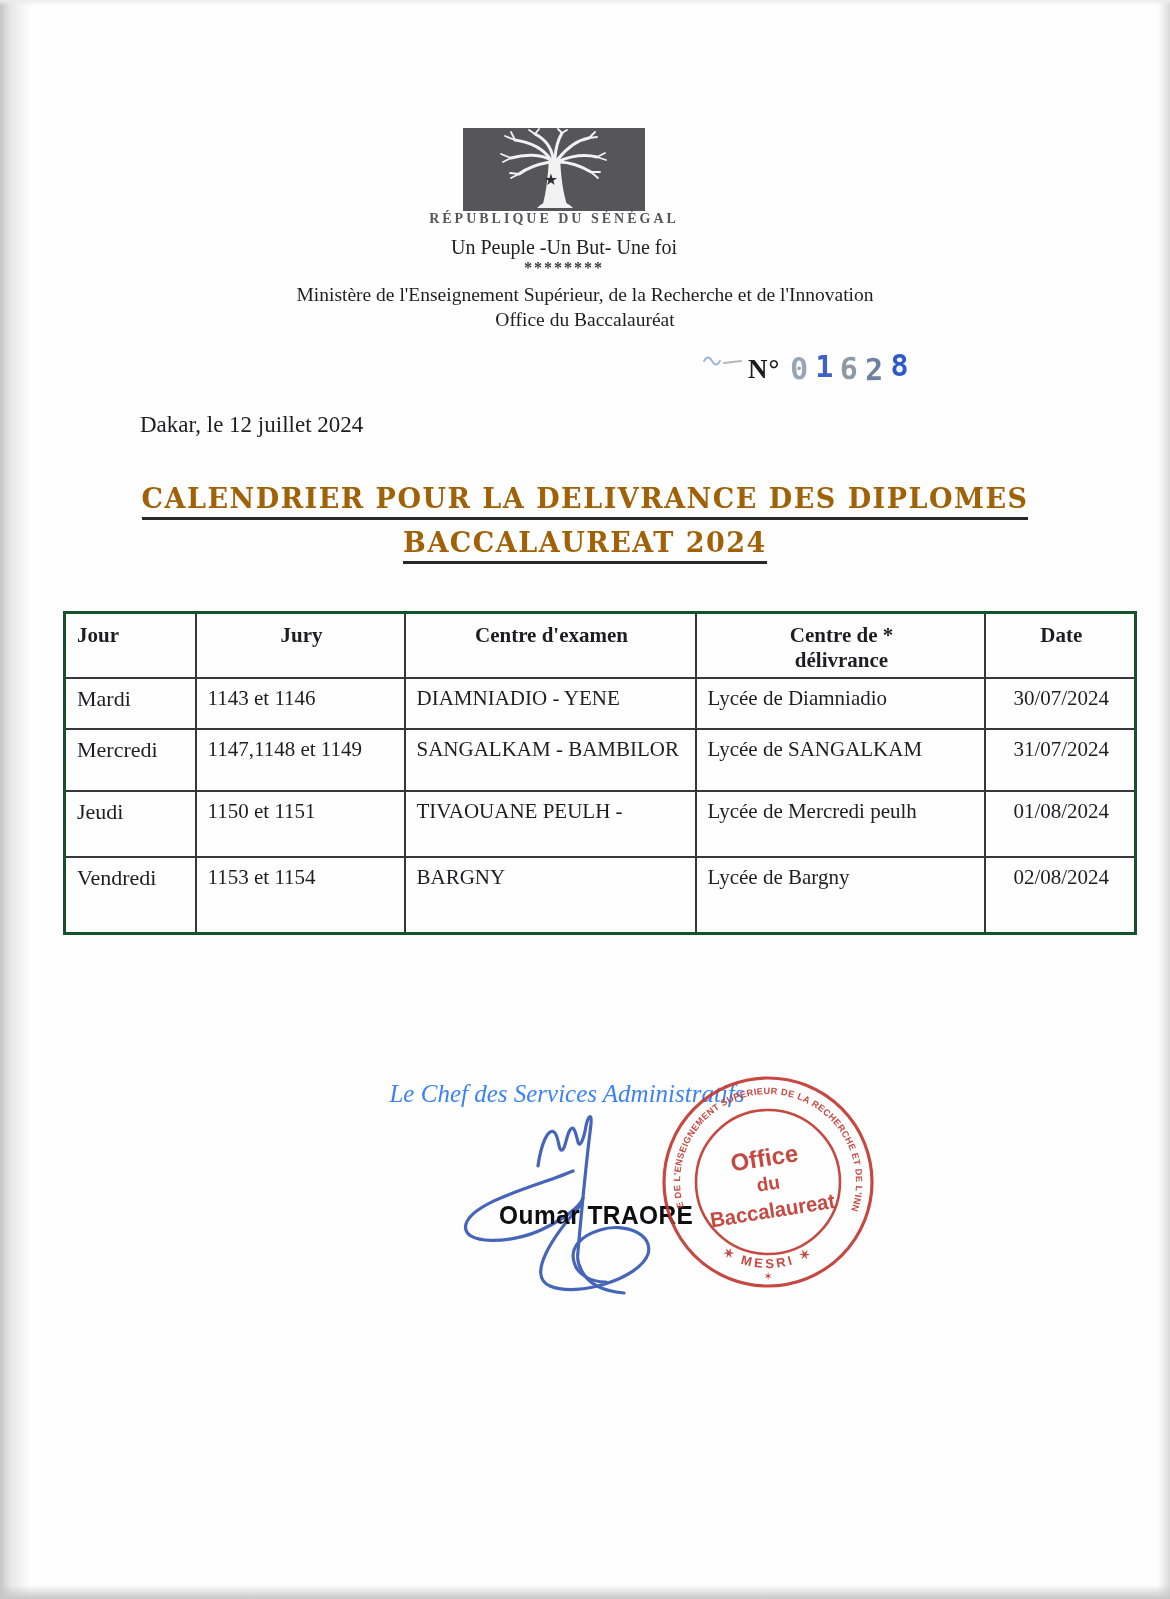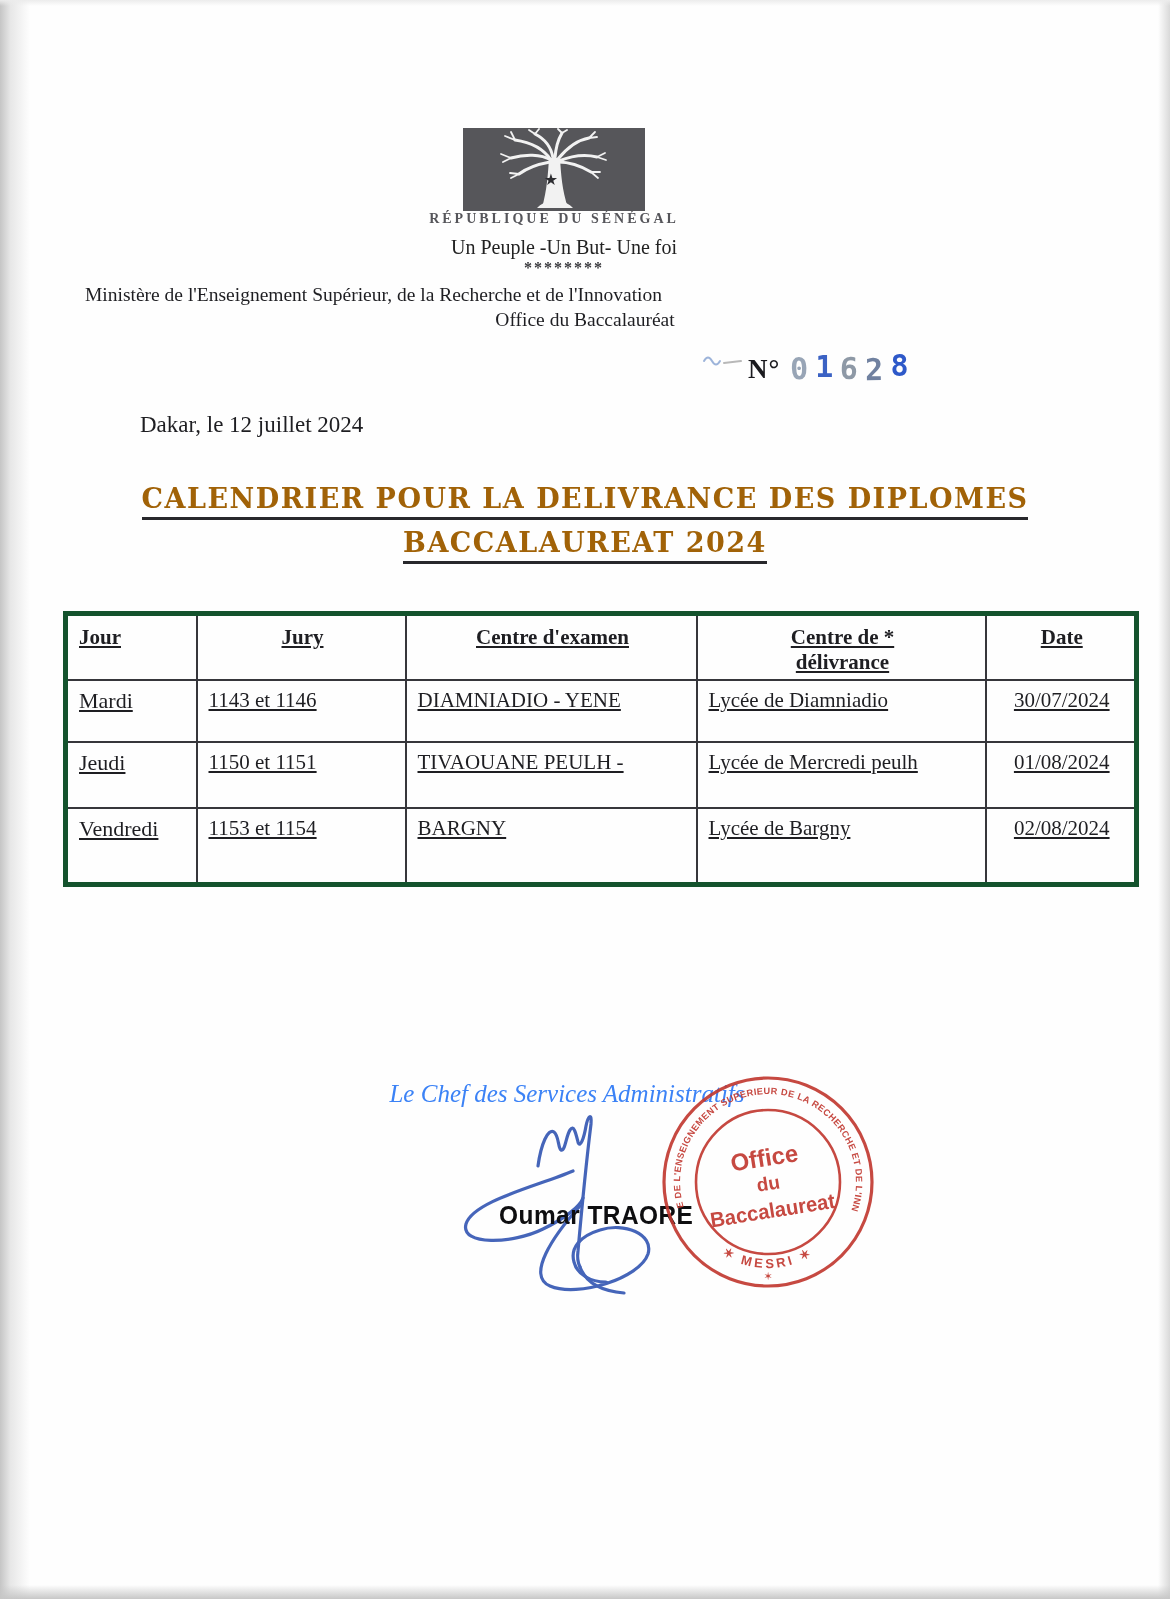--- a/index.html
+++ b/index.html
@@ -27,21 +27,21 @@
   
   .emblem { left:463px; top:128px; width:182px; height:83px; }
   .emblem-caption {
     left:404px; top:211px; width:300px; text-align:center;
     font-size:14px; letter-spacing:3px; color:#55555a; font-weight:bold;
   }
   .motto { left:364px; top:236px; width:400px; text-align:center;
            font-size:20px; color:#222; }
   .stars { left:364px; top:259px; width:400px; text-align:center;
            font-size:16px; font-weight:bold; letter-spacing:2px; color:#3a3a3e; }
-  .ministry { left:85px; top:284px; width:1000px; text-align:left; font-size:19.5px; }
+  .ministry { left:85px; top:284px; width:1000px; text-align:center; font-size:19.5px; }
   .office   { left:85px; top:309px; width:1000px; text-align:center; font-size:19.5px; }
 
   
   .numblock { left:702px; top:350px; width:260px; height:50px; white-space:nowrap; }
   .num-squiggle { vertical-align:10px; margin-right:6px; }
   .num-prefix { font-size:27px; font-weight:bold; letter-spacing:1px; color:#1a1a1e; }
   .num-digits { display:inline-block; margin-left:10px;
                 font-family:"DejaVu Sans Mono", monospace;
                 font-size:30px; font-weight:bold; letter-spacing:7px; }
   .stamp-digit { display:inline-block; }
@@ -62,26 +62,26 @@
   }
   .title .t2 { margin-top:6px; }
 
   
   table.schedule { position:absolute; left:63px; top:611px; width:1071px;
                    border-collapse:collapse; table-layout:fixed;
                    font-size:21px; color:#1e1e22; }
   table.schedule th, table.schedule td {
     border:2px solid #36363b; vertical-align:top; padding:7px 8px 4px 11px;
   }
-  table.schedule { border:5px solid #14532d;text-decoration:underline; }
+  table.schedule { border:3px solid #14532d; }
   table.schedule thead th { font-weight:bold; height:56px; padding-top:9px; }
   table.schedule thead th.h-jour { text-align:left; }
   td.col-jour  { font-size:22px; }
   td.col-date  { text-align:center; padding-left:4px; }
-  tr.r0 td{height:64px;} tr.r1 td{height:62px;} tr.r2 td{height:62px;}
+  tr.r0 td{height:64px;} tr.r1 td{height:51px;} tr.r2 td{height:62px;}
   tr.r3 td{height:66px;} tr.r4 td{height:76px;}
 
   
   .role { left:167px; top:1080px; width:800px; text-align:center;
           font-size:25px; font-style:italic; color:#3b82f6; }
   .sig-svg { left:428px; top:1086px; }
   .sig-name { left:499px; top:1200px; font-family:"Liberation Sans", sans-serif;
               font-size:26px; font-weight:800; color:#0e0e10;
               transform:scaleX(0.94); transform-origin:left; letter-spacing:0.5px; }
   .stamp-svg { left:656px; top:1070px; opacity:0.92; }
@@ -168,20 +168,27 @@
       </th>
     </tr>
   </thead>
   <tbody>
       <tr class="r1">
         <td class="col-jour">Mardi</td>
         <td class="col-jury">1143 et 1146</td>
         <td class="col-centre">DIAMNIADIO - YENE</td>
         <td class="col-delivrance">Lycée de Diamniadio</td>
         <td class="col-date">30/07/2024</td>
+      </tr>
+      <tr class="r2">
+        <td class="col-jour">Mercredi</td>
+        <td class="col-jury">1147,1148 et 1149</td>
+        <td class="col-centre">SANGALKAM - BAMBILOR</td>
+        <td class="col-delivrance">Lycée de SANGALKAM</td>
+        <td class="col-date">31/07/2024</td>
       </tr>
       <tr class="r3">
         <td class="col-jour">Jeudi</td>
         <td class="col-jury">1150 et 1151</td>
         <td class="col-centre">TIVAOUANE PEULH -</td>
         <td class="col-delivrance">Lycée de Mercredi peulh</td>
         <td class="col-date">01/08/2024</td>
       </tr>
       <tr class="r4">
         <td class="col-jour">Vendredi</td>

